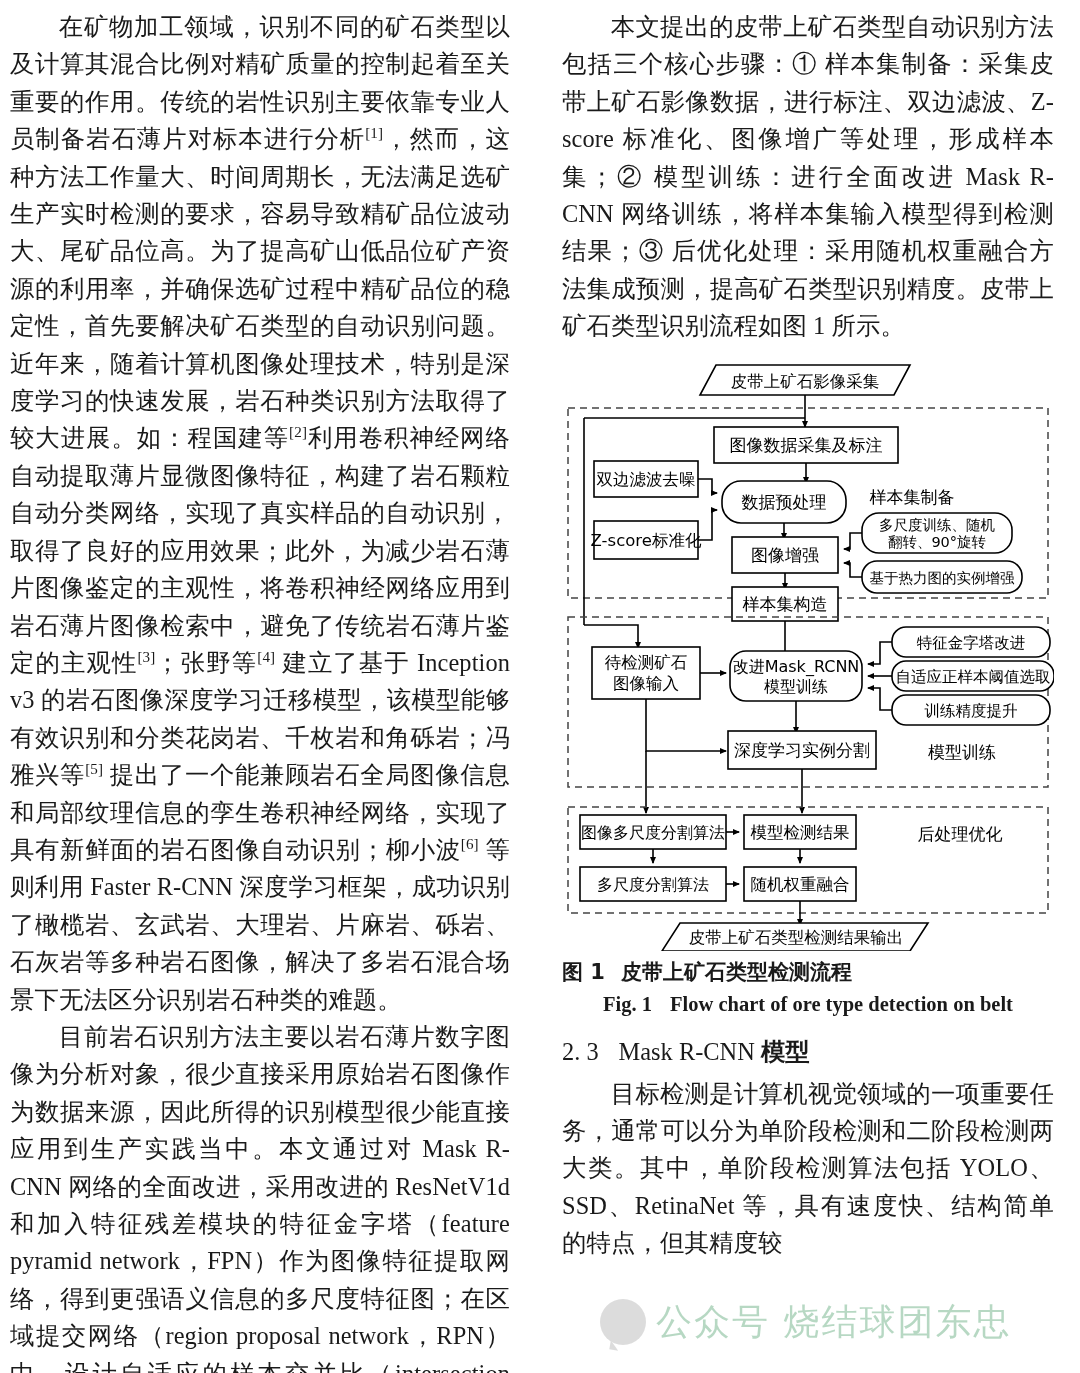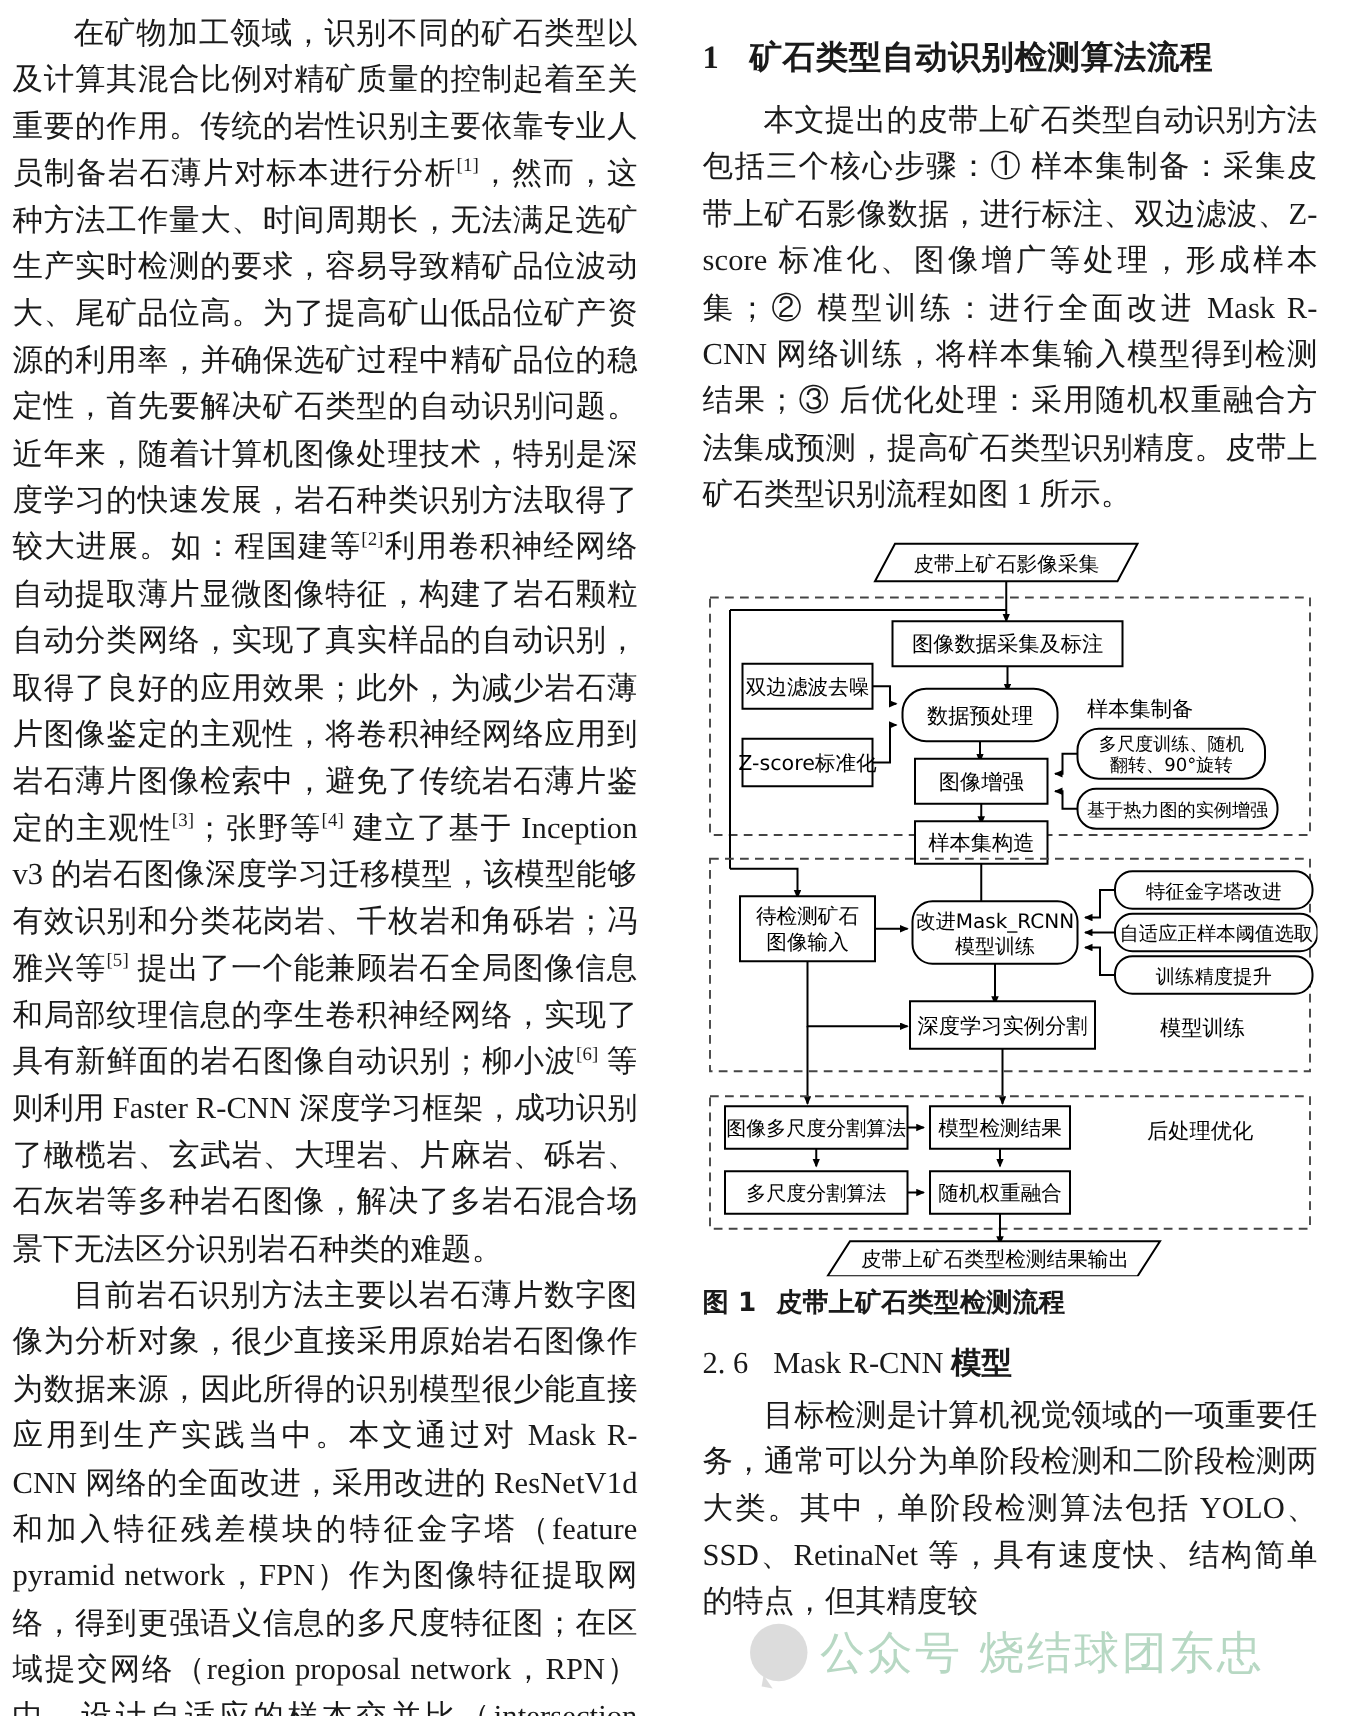--- a/index.html
+++ b/index.html
@@ -152,23 +152,20 @@
       <span></span>
       在矿物加工领域，识别不同的矿石类型以及计算其混合比例对精矿质量的控制起着至关重要的作用。传统的岩性识别主要依靠专业人员制备岩石薄片对标本进行分析<sup>[1]</sup>，然而，这种方法工作量大、时间周期长，无法满足选矿生产实时检测的要求，容易导致精矿品位波动大、尾矿品位高。为了提高矿山低品位矿产资源的利用率，并确保选矿过程中精矿品位的稳定性，首先要解决矿石类型的自动识别问题。近年来，随着计算机图像处理技术，特别是深度学习的快速发展，岩石种类识别方法取得了较大进展。如：程国建等<sup>[2]</sup>利用卷积神经网络自动提取薄片显微图像特征，构建了岩石颗粒自动分类网络，实现了真实样品的自动识别，取得了良好的应用效果；此外，为减少岩石薄片图像鉴定的主观性，将卷积神经网络应用到岩石薄片图像检索中，避免了传统岩石薄片鉴定的主观性<sup>[3]</sup>；张野等<sup>[4]</sup> 建立了基于 Inception v3 的岩石图像深度学习迁移模型，该模型能够有效识别和分类花岗岩、千枚岩和角砾岩；冯雅兴等<sup>[5]</sup> 提出了一个能兼顾岩石全局图像信息和局部纹理信息的孪生卷积神经网络，实现了具有新鲜面的岩石图像自动识别；柳小波<sup>[6]</sup> 等则利用 Faster R-CNN 深度学习框架，成功识别了橄榄岩、玄武岩、大理岩、片麻岩、砾岩、石灰岩等多种岩石图像，解决了多岩石混合场景下无法区分识别岩石种类的难题。
     </p>
     <p class="body-text">
       目前岩石识别方法主要以岩石薄片数字图像为分析对象，很少直接采用原始岩石图像作为数据来源，因此所得的识别模型很少能直接应用到生产实践当中。本文通过对 Mask R-CNN 网络的全面改进，采用改进的 ResNetV1d 和加入特征残差模块的特征金字塔（feature pyramid network，FPN）作为图像特征提取网络，得到更强语义信息的多尺度特征图；在区域提交网络（region proposal network，RPN）中，设计自适应的样本交并比（intersection over union，IOU）选取方案，以匹配宽高比异常的矿石，同时在 RoIAlign 中加入全局语境以提高对小矿石的检测能力，最后将模型应
     </p>
   </div>
 
   <div class="col col-right">
 
-    <h2 class="sec-head">
-      <span class="num">1</span><span>矿石类型自动识别检测算法流程</span>
-    </h2>
 
     <p class="body-text">本文提出的皮带上矿石类型自动识别方法包括三个核心步骤：① 样本集制备：采集皮带上矿石影像数据，进行标注、双边滤波、Z-score 标准化、图像增广等处理，形成样本集；② 模型训练：进行全面改进 Mask R-CNN 网络训练，将样本集输入模型得到检测结果；③ 后优化处理：采用随机权重融合方法集成预测，提高矿石类型识别精度。皮带上矿石类型识别流程如图 1 所示。</p>
 
     <div class="figure-wrap">
       <svg class="fig-svg" width="492" height="588" viewBox="0 0 492 588" xmlns="http://www.w3.org/2000/svg" font-family="DejaVu Sans, Liberation Sans, sans-serif">
         <defs>
           <marker id="ah" markerWidth="7" markerHeight="7" refX="6" refY="3" orient="auto" markerUnits="userSpaceOnUse">
             <path d="M0,0 L7,3 L0,6 z" fill="#000"></path>
           </marker>
         </defs>
@@ -285,24 +282,27 @@
         <line x1="238" y1="538" x2="238" y2="562" stroke="#000" stroke-width="1.6" marker-end="url(#ah)"></line>
 
         <polygon points="118,560 366,560 348,588 100,588" fill="#fff" stroke="#000" stroke-width="1.6"></polygon>
         <text x="234" y="580" text-anchor="middle" font-size="16.5" fill="#000">皮带上矿石类型检测结果输出</text>
       </svg>
     </div>
 
     <div class="cap">
       <span class="cn-num">图 1</span><span>皮带上矿石类型检测流程</span>
     </div>
+    <div class="cap-en">
+      <span class="lbl">Fig. 1</span><span>Flow chart of ore type detection on belt</span>
+    </div>
 
 
     <h3 class="subsec-head">
-      <span class="num">2. 6</span><span class="lat">Mask R-CNN </span><span>模型</span>
+      <span class="num">2. 3</span><span class="lat">Mask R-CNN </span><span>模型</span>
     </h3>
 
     <p class="body-text">目标检测是计算机视觉领域的一项重要任务，通常可以分为单阶段检测和二阶段检测两大类。其中，单阶段检测算法包括 YOLO、SSD、RetinaNet 等，具有速度快、结构简单的特点，但其精度较</p>
   </div>
 
   <div class="watermark">
     <span class="wm-logo"></span>
     <span class="wm-text">公众号 烧结球团东忠</span>
   </div>
 

